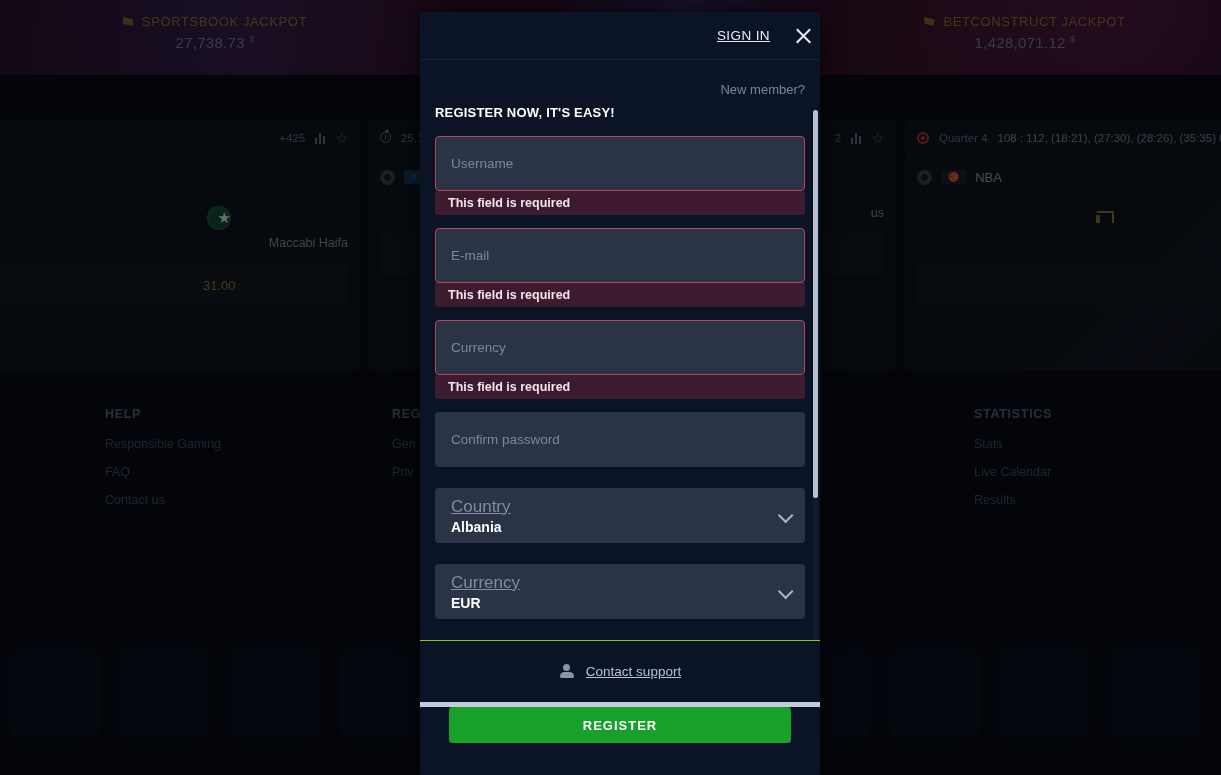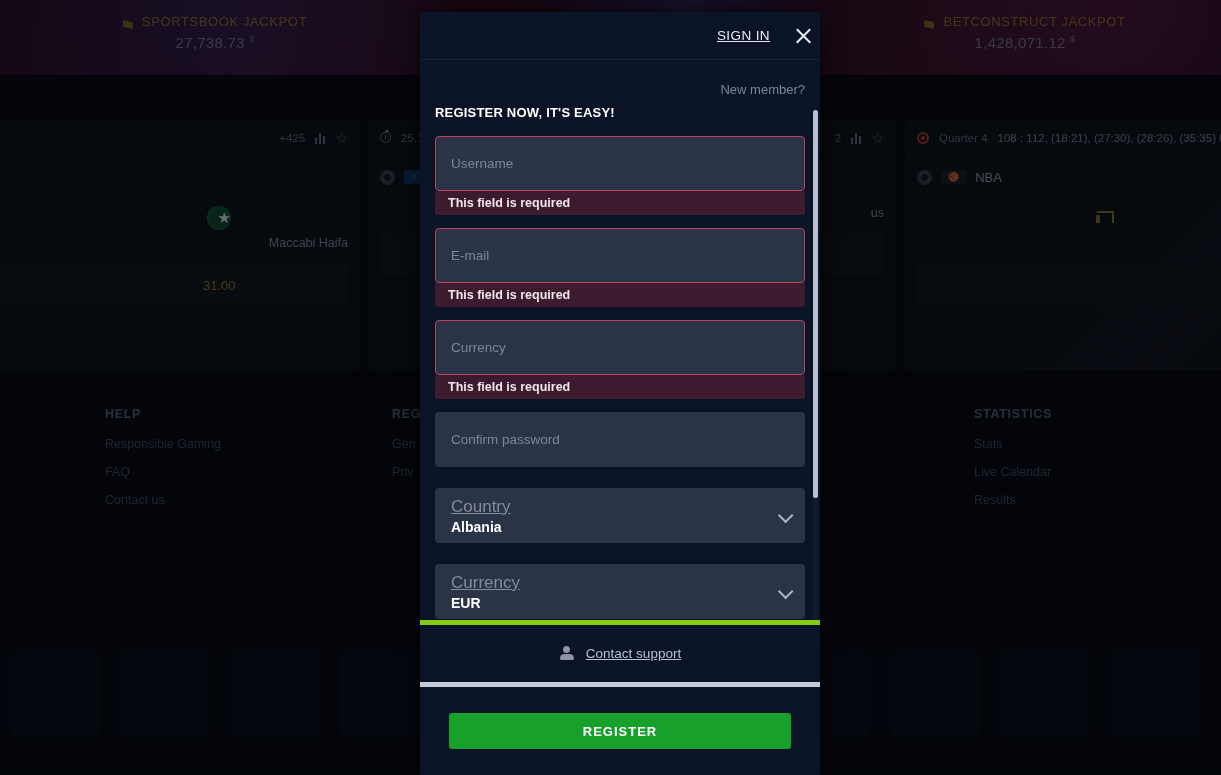--- a/index.html
+++ b/index.html
@@ -20,21 +20,21 @@
       radial-gradient(circle at 56% -10%, rgba(50,70,190,.35) 0%, rgba(50,70,190,0) 22%),
       radial-gradient(circle at 92% 4%, rgba(150,40,120,.30) 0%, rgba(150,40,120,0) 20%),
       linear-gradient(100deg,#2a0d1c 0%,#3a1022 22%,#2c0c1d 50%,#3a1124 78%,#280b1a 100%);
     overflow:hidden;
   }
   .jp{ position:absolute; top:14px; text-align:center; width:340px; }
   .jp.left{ left:45px; }
   .jp.right{ left:855px; }
   .jp-title{
     font-size:13px; letter-spacing:.6px; color:#9a7326; font-weight:400;
-    display:flex; align-items:flex-end; justify-content:center; gap:9px;
+    display:flex; align-items:center; justify-content:center; gap:9px;
   }
   .jp-flag{ width:10px; height:9px; background:#8a6620; display:inline-block;
     clip-path:polygon(0 0,100% 25%,100% 100%,0 75%); }
   .jp-val{ font-size:15px; color:#7b7f93; margin-top:5px; letter-spacing:.3px; }
   .jp-val sup{ font-size:9px; color:#6e7287; }
 
   .cards-row{ position:absolute; left:0; top:75px; width:1221px; height:225px; }
   .mcard{
     position:absolute; top:45px; height:250px;
     background:#0d1016; border-radius:4px; overflow:hidden;
@@ -125,29 +125,29 @@
     background:#3d1b2e; color:#f0e6ec; font-size:12.5px; font-weight:bold;
     padding:5px 13px; border-radius:0 0 3px 3px; margin-bottom:13px;
   }
   .gap{ height:13px; }
   .sel{ position:relative; }
   .chev{ position:absolute; right:16px; top:50%; margin-top:-4px; width:11px;height:11px;
     border-right:2px solid #aeb5c6;border-bottom:2px solid #aeb5c6;transform:rotate(45deg) translateY(-3px); }
 
   .support{
     flex:none; height:62px; display:flex; align-items:center; justify-content:center; gap:11px;
-    border-top:5px solid #84cc16; background:#0b1426;
+    border-top:1px solid #84cc16; background:#0b1426;
   }
   .sup-icon{ width:16px;height:16px;position:relative; }
   .sup-icon:before{content:"";position:absolute;left:4.5px;top:0;width:7px;height:7px;border-radius:50%;background:#8d94a6;}
   .sup-icon:after{content:"";position:absolute;left:1px;top:8px;width:14px;height:6px;border-radius:6px 6px 2px 2px;background:#8d94a6;}
   .sup-txt{ font-size:13.5px; color:#b9c0d0; text-decoration:underline; cursor:pointer; }
 
   .divbar{ flex:none; height:5px; background:#c5cbd8; }
-  .m-foot{ flex:none; height:88px; background:#0b1426; display:flex; align-items:center; padding:0 29px; }
+  .m-foot{ flex:none; height:68px; background:#0b1426; display:flex; padding:0 29px; }
   .regbtn{
     width:100%; height:36px; background:#17a02a; border:none; border-radius:3px;
     color:#fff; font-size:13px; font-weight:bold; letter-spacing:1px; cursor:pointer;
     font-family:"Liberation Sans", sans-serif;
   }
 
   .sbar-track{ position:absolute; right:2px; top:50px; width:5px; height:600px; background:#101b30; border-radius:3px; }
   .sbar-thumb{ position:absolute; right:2px; top:50px; width:5px; height:388px; background:#b9c0ce; border-radius:3px; cursor:pointer; }
 </style>
 </head>

